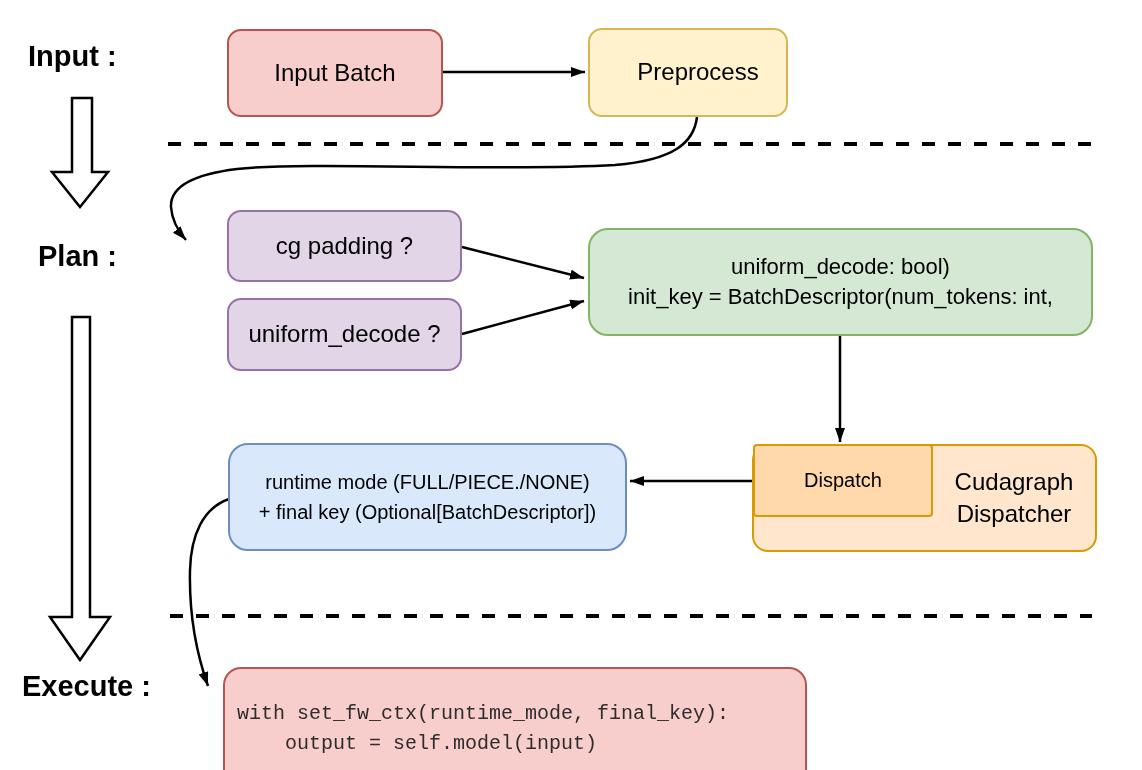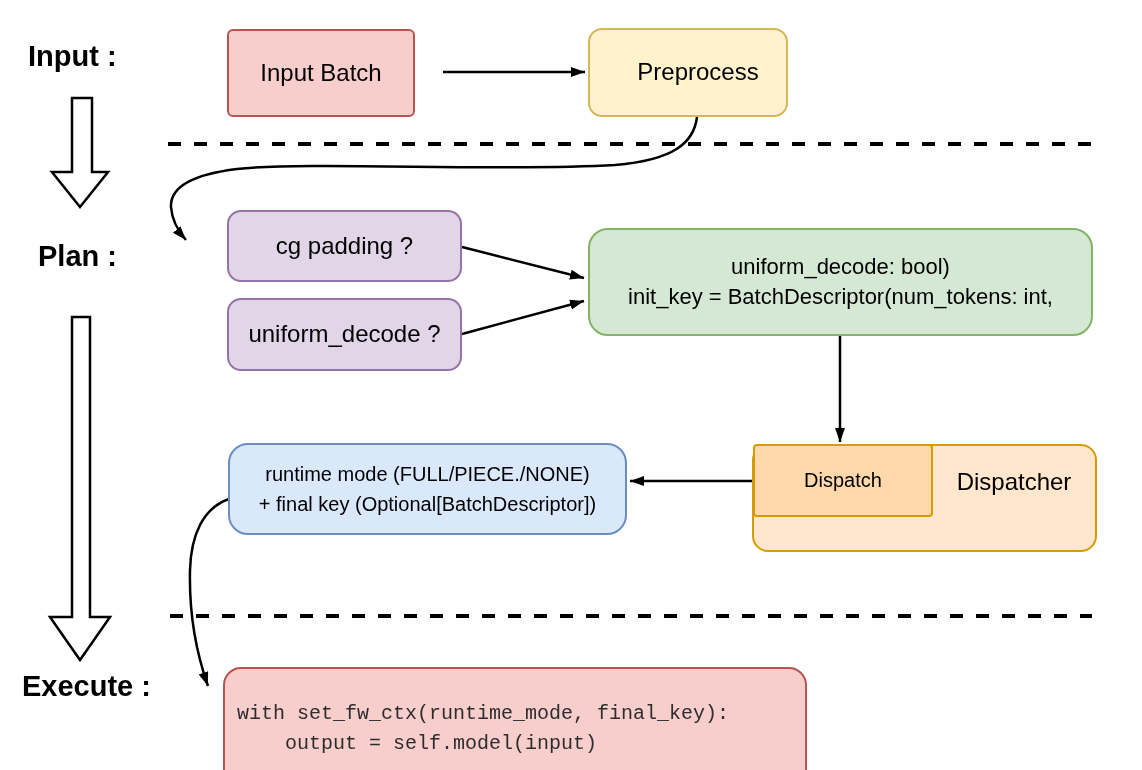--- a/index.html
+++ b/index.html
@@ -15,26 +15,26 @@
   .node-red   {background:#f8cecc;border-color:#b85450;}
   .node-yellow{background:#fff2cc;border-color:#d6b656;}
   .node-purple{background:#e1d5e7;border-color:#9673a6;}
   .node-green {background:#d5e8d4;border-color:#82b366;border-radius:20px;}
   .node-blue  {background:#dae8fc;border-color:#6c8ebf;border-radius:20px;}
   .node-orange-outer{background:#ffe6cc;border-color:#d79b00;border-radius:16px;}
   .node-orange-inner{background:#ffd9ab;border-color:#d79b00;border-radius:4px;}
 
   .sec-label{position:absolute;font-weight:bold;font-size:29px;white-space:nowrap;}
 
-  #node-input-batch   {left:227px;top:29px; width:188px;height:88px;font-size:24px;border-radius:6px;}
+  #node-input-batch   {left:227px;top:29px; width:216px;height:88px;font-size:24px;}
   #node-preprocess    {left:588px;top:28px; width:200px;height:89px;font-size:24px;padding-left:20px;}
   #node-cg-padding    {left:227px;top:210px;width:235px;height:72px;font-size:24px;}
   #node-uniform-decode{left:227px;top:298px;width:235px;height:73px;font-size:24px;}
   #node-init-key      {left:588px;top:228px;width:505px;height:108px;font-size:22px;line-height:30px;}
-  #node-runtime-mode  {left:228px;top:443px;width:399px;height:92px;font-size:20px;line-height:30px;}
+  #node-runtime-mode  {left:228px;top:443px;width:399px;height:108px;font-size:20px;line-height:30px;}
   #node-cudagraph     {left:752px;top:444px;width:345px;height:108px;}
   #node-dispatch      {left:753px;top:444px;width:180px;height:73px;font-size:20px;}
   #cudagraph-label    {position:absolute;left:933px;top:466px;width:162px;text-align:center;
                        font-size:24px;line-height:32px;}
   #node-execute-code  {left:223px;top:667px;width:584px;height:124px;border-radius:18px;
                        align-items:flex-start;padding-left:12px;
                        font-family:"Liberation Mono", monospace;font-size:20px;line-height:30px;
                        color:#2d2d2d;text-align:left;}
   #node-execute-code .code-line{white-space:pre;}
 
@@ -95,20 +95,21 @@
   <div class="node node-green" id="node-init-key">
     <span>uniform_decode: bool)</span>
     <span>init_key = BatchDescriptor(num_tokens: int,</span>
   </div>
 
   <div class="node node-orange-outer" id="node-cudagraph"></div>
   <div class="node node-orange-inner" id="node-dispatch">
     <span>Dispatch</span>
   </div>
   <div id="cudagraph-label">
+    <div>Cudagraph</div>
     <div>Dispatcher</div>
   </div>
 
   <div class="node node-blue" id="node-runtime-mode">
     <span>runtime mode (FULL/PIECE./NONE)</span>
     <span>+ final key (Optional[BatchDescriptor])</span>
   </div>
 
   <div class="node node-red" id="node-execute-code">
     <span class="code-line">with set_fw_ctx(runtime_mode, final_key):</span>

